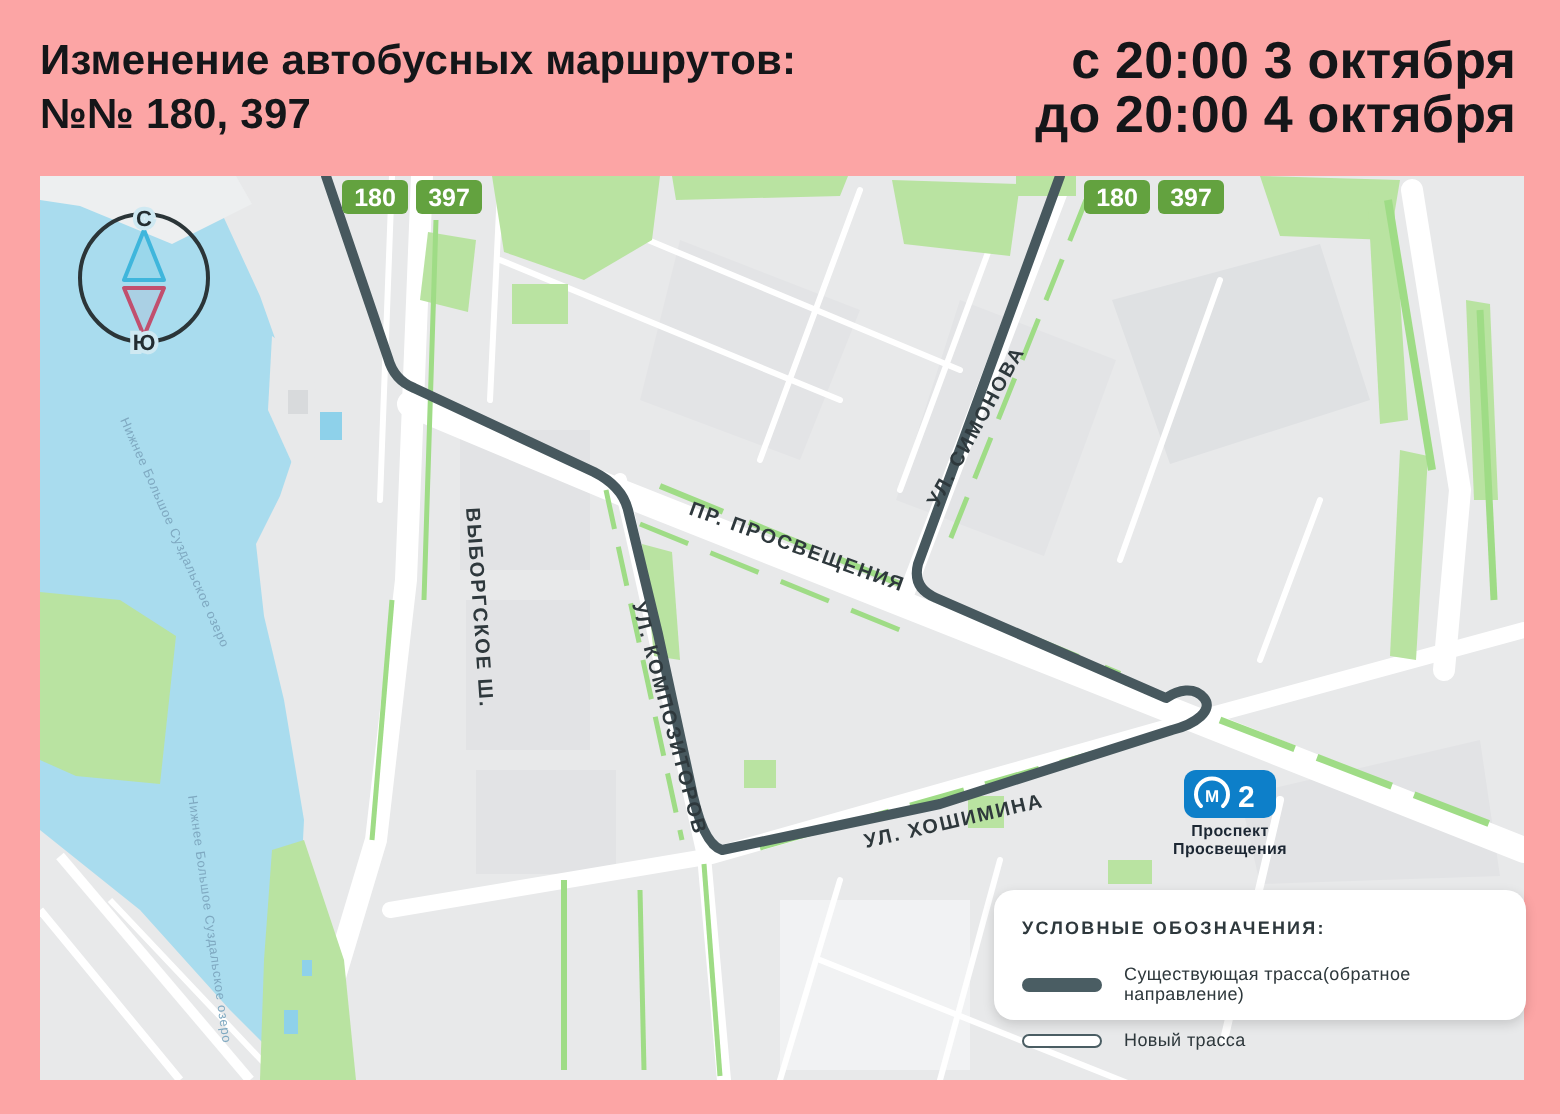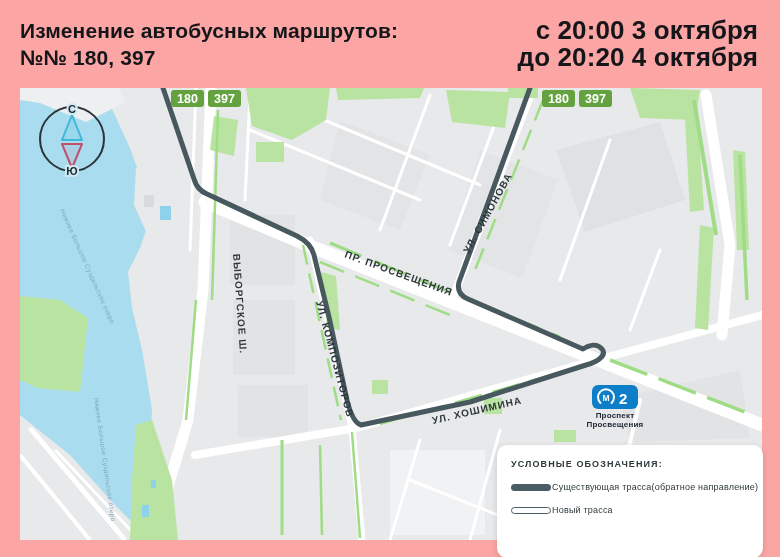--- a/index.html
+++ b/index.html
@@ -13,41 +13,41 @@
   svg{display:block;}
   svg text{font-family:"Liberation Sans",sans-serif;}
   .street{font-size:10px;font-weight:700;fill:#2e383c;letter-spacing:1px;}
   .water-label{font-size:6.5px;fill:#7fa9c1;letter-spacing:.4px;}
   .badge-txt{font-size:12.5px;font-weight:700;fill:#ffffff;text-anchor:middle;}
   .compass-letter{font-size:11px;font-weight:700;fill:#232d31;text-anchor:middle;
                   paint-order:stroke;stroke:#cfe9f2;stroke-width:4px;}
   .metro-num{font-size:15px;font-weight:700;fill:#ffffff;}
   .metro-m{font-size:8.5px;font-weight:700;fill:#ffffff;text-anchor:middle;}
   .metro-station{font-size:8px;font-weight:700;fill:#1c2733;text-anchor:middle;letter-spacing:.2px;}
-  .legend{position:absolute;left:497px;top:445px;width:266px;height:113px;background:#ffffff;
+  .legend{position:absolute;left:497px;top:445px;width:266px;height:65px;background:#ffffff;
           border-radius:10px;box-shadow:0 2px 6px rgba(0,0,0,.15);}
   .legend-title{margin:14px 0 0 14px;font-size:9px;font-weight:700;color:#2e383c;letter-spacing:1.1px;}
-  .legend-row{display:flex;align-items:center;margin:13px 0 0 14px;gap:1px;}
+  .legend-row{display:flex;align-items:center;margin:13px 0 0 14px;gap:11px;}
   .swatch{width:40px;height:7px;border-radius:4px;flex:0 0 auto;}
   .swatch-existing{background:#4a5d63;}
   .swatch-new{background:#ffffff;border:1.6px solid #4a5d63;box-sizing:border-box;}
   .legend-label{font-size:9px;color:#2e383c;font-weight:400;letter-spacing:.2px;}
 </style>
 </head>
 <body>
 
 <div class="page">
 
   <div class="hdr-left">
     <div>Изменение автобусных маршрутов:</div>
     <div>№№ 180, 397</div>
   </div>
   <div class="hdr-right">
     <div>с 20:00 3 октября</div>
-    <div>до 20:20 4 октября</div>
+    <div>до 20:00 4 октября</div>
   </div>
 
   <div class="map-wrap">
     <svg width="742" height="452" viewBox="20 88 742 452">
 
       <rect x="20" y="88" width="742" height="452" fill="#e8e9ea"></rect>
 
       <g>
         <polygon fill="#a9dcee" points="20,88 92,88 106,96 130,148 147,196 150,218 140,248 128,272
                  132,308 142,350 152,410 150,450 140,490 132,540 95,540 60,480 30,435 20,420"></polygon>

